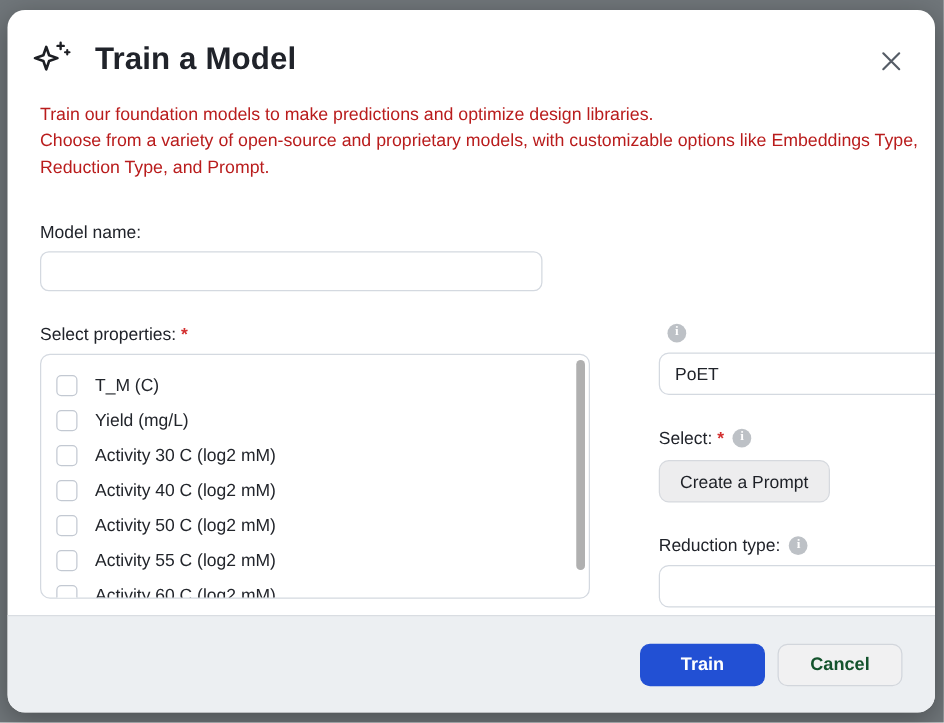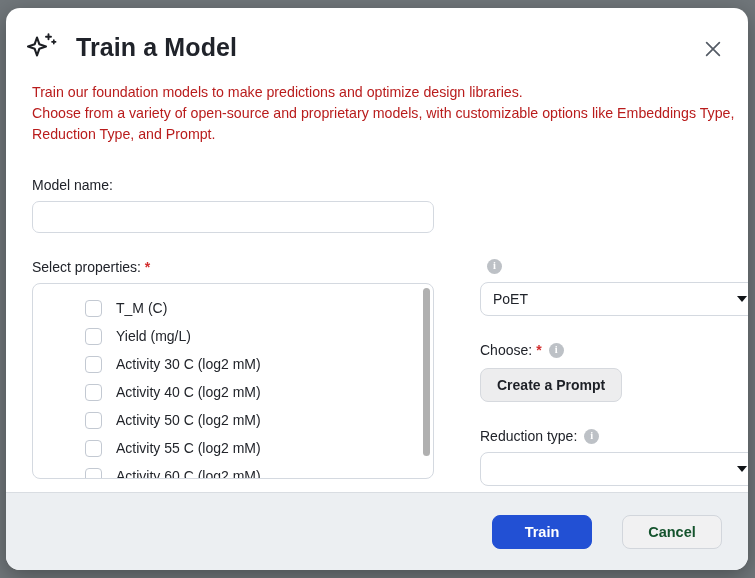--- a/index.html
+++ b/index.html
@@ -97,35 +97,35 @@
     font-family: "Liberation Sans", sans-serif;
     padding: 0 10px;
     color: #20232a;
     outline: none;
   }
 
   
   .columns {
     display: flex;
     margin-top: 26px;
+    gap: 47px;
   }
   .col-left { width: 402px; flex: 0 0 402px; }
   .col-right { margin-left: 46px; width: 280px; flex: 0 0 280px; }
 
   
   .prop-list {
     margin-top: 2px;
-    width: 402px;
+    width: 440px;
     height: 196px;
     border: 1px solid #d4d9e0;
     border-radius: 8px;
     overflow: hidden;
     position: relative;
     background: #fff;
-    padding-left: 40px;
   }
   .prop-scroll {
     height: 100%;
     overflow: hidden;
     padding: 10px 0 0 0;
   }
   .prop-item {
     display: flex;
     align-items: center;
     height: 28px;
@@ -204,39 +204,39 @@
   }
   .spacer-24 { height: 26px; }
   .prompt-btn {
     margin-top: 2px;
     height: 34px;
     padding: 0 16px;
     border: 1px solid #d6d9de;
     border-radius: 8px;
     background: #ededee;
     font-size: 14px;
-    font-weight: bold;
+    font-weight: normal;
     color: #1d2026;
     font-family: "Liberation Sans", sans-serif;
     cursor: pointer;
     display: inline-flex;
     align-items: center;
   }
 
   
   .dlg-footer {
     flex: 0 0 auto;
     height: 78px;
     background: #eceff2;
     border-top: 1px solid #d9dde2;
     display: flex;
     align-items: center;
     justify-content: flex-end;
     padding-right: 26px;
-    gap: 30px;
+    gap: 10px;
   }
   .btn {
     height: 34px;
     min-width: 100px;
     border-radius: 8px;
     font-size: 14.5px;
     font-weight: bold;
     font-family: "Liberation Sans", sans-serif;
     cursor: pointer;
     display: inline-flex;
@@ -343,21 +343,21 @@
           <span class="info-icon">i</span>
         </div>
         <div class="select-box">
           <span class="select-value">PoET</span>
           <span class="caret"></span>
         </div>
 
         <div class="spacer-24"></div>
 
         <div class="lbl-row field-label">
-          <span>Choose:</span>
+          <span>Select:</span>
           <span class="req" style="margin-left:4px">*</span>
           <span class="info-icon">i</span>
         </div>
         <button class="prompt-btn">Create a Prompt</button>
 
         <div class="spacer-24"></div>
 
         <div class="lbl-row field-label">
           <span>Reduction type:</span>
           <span class="info-icon">i</span>

